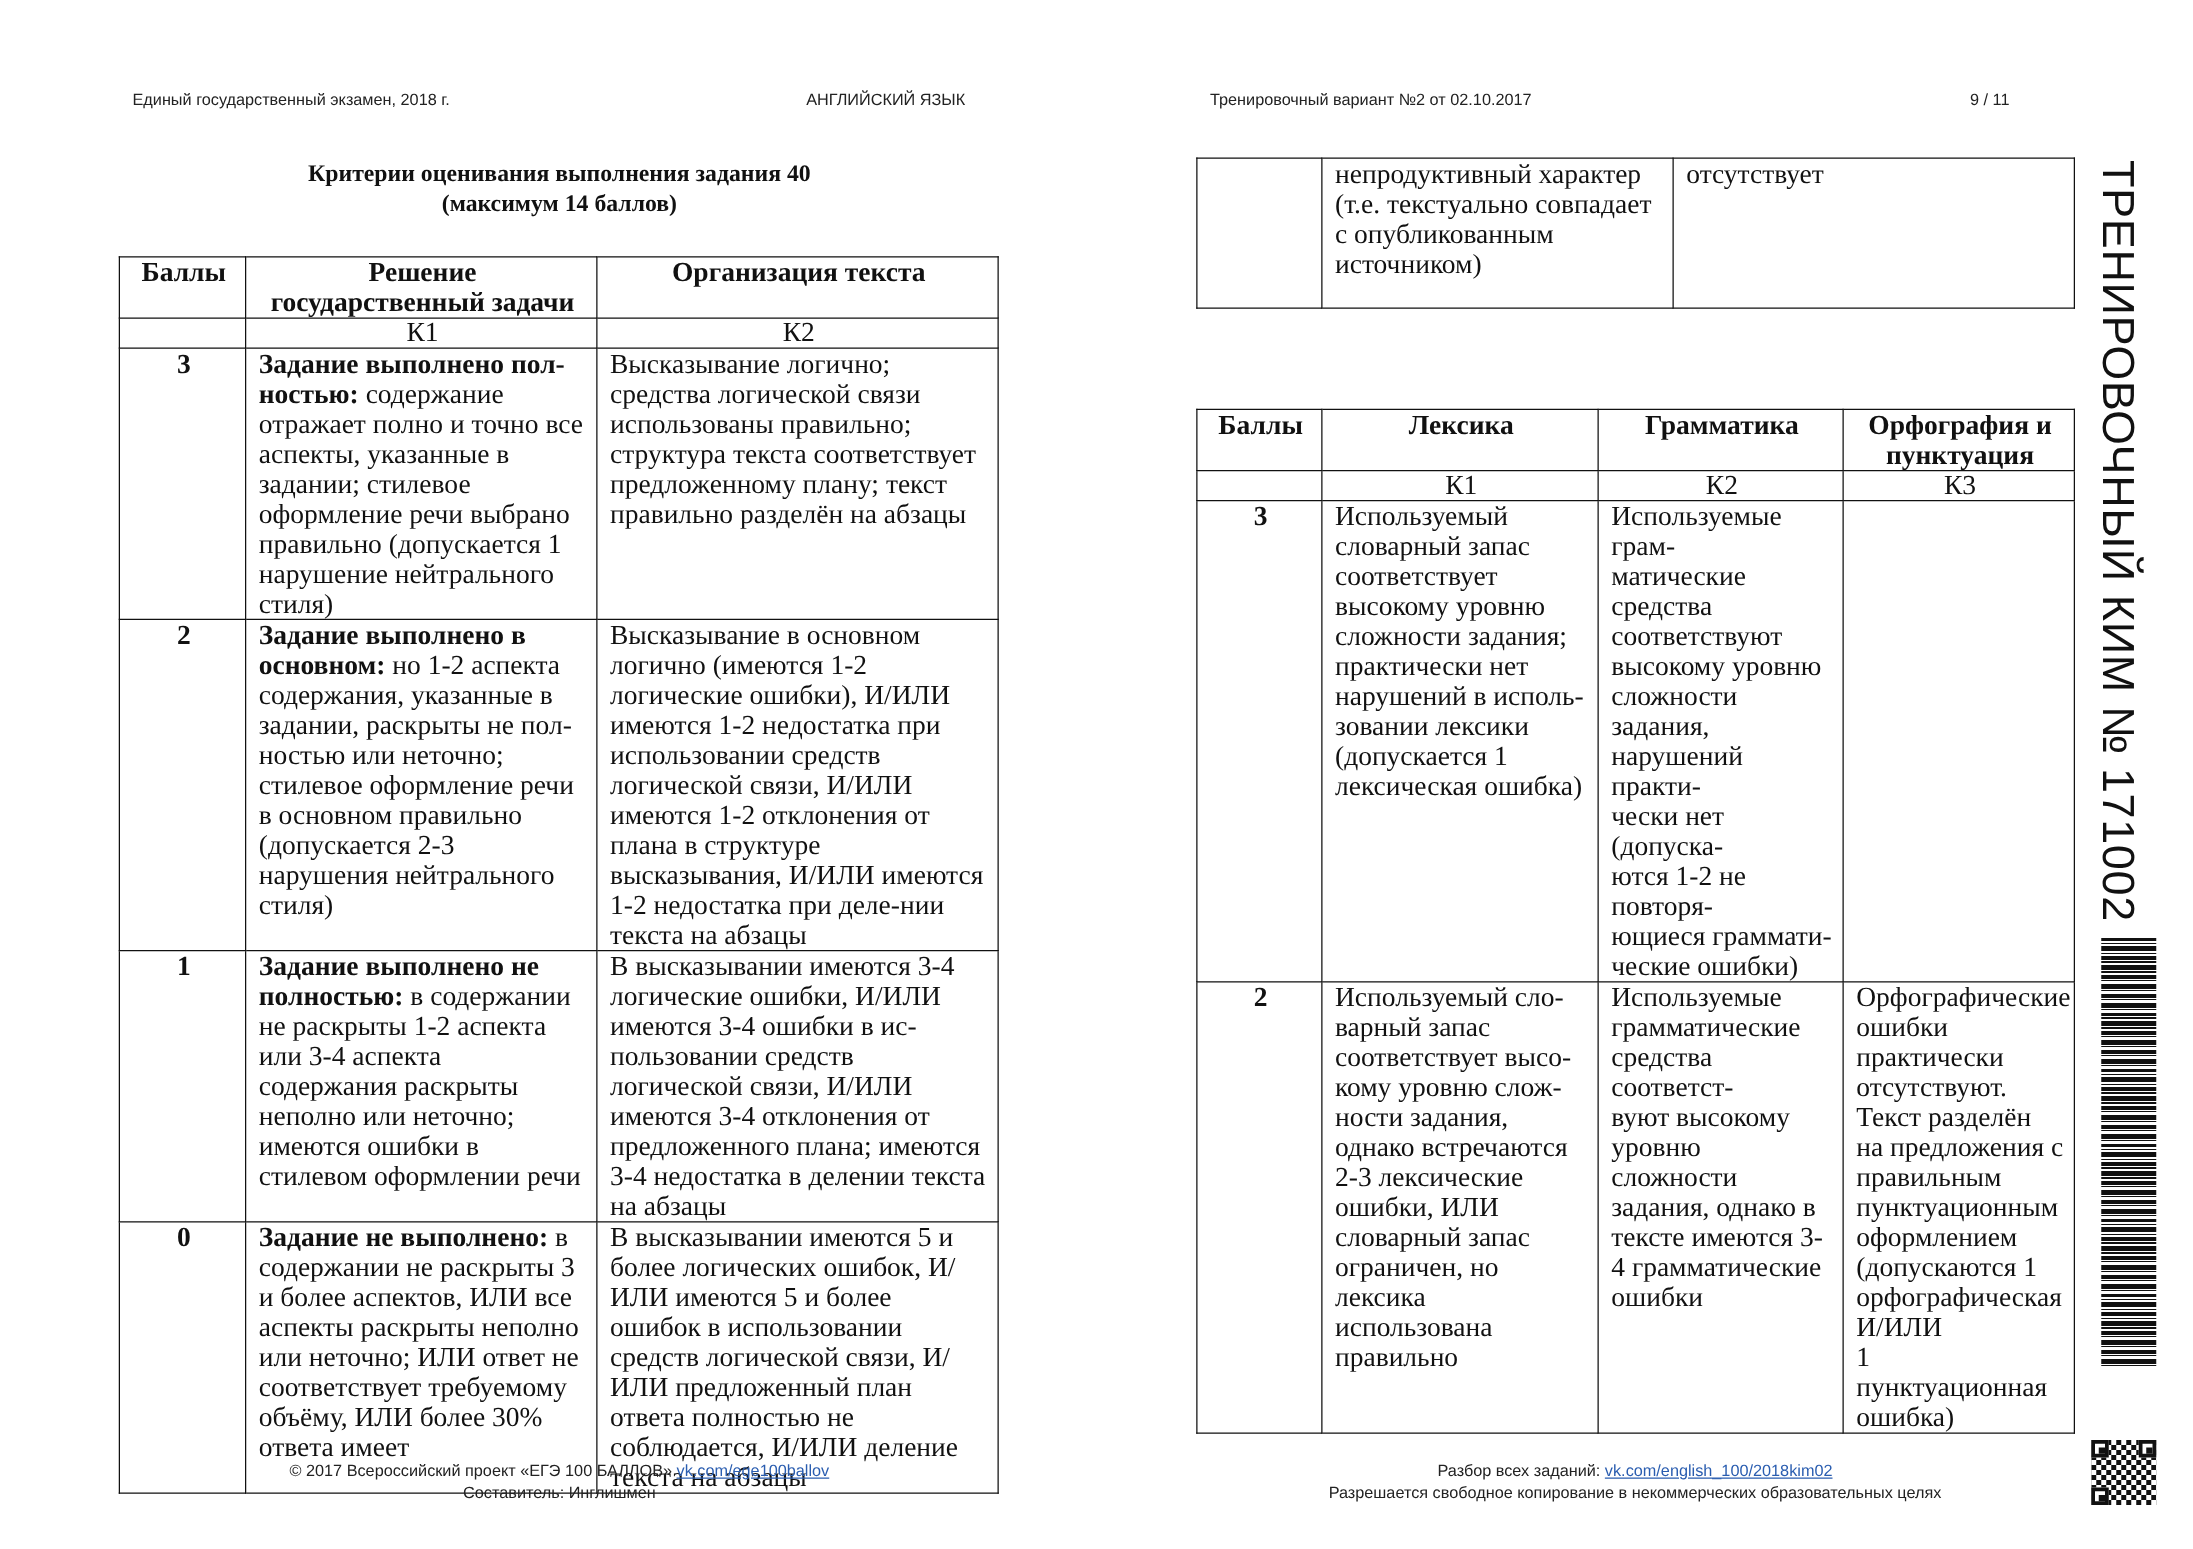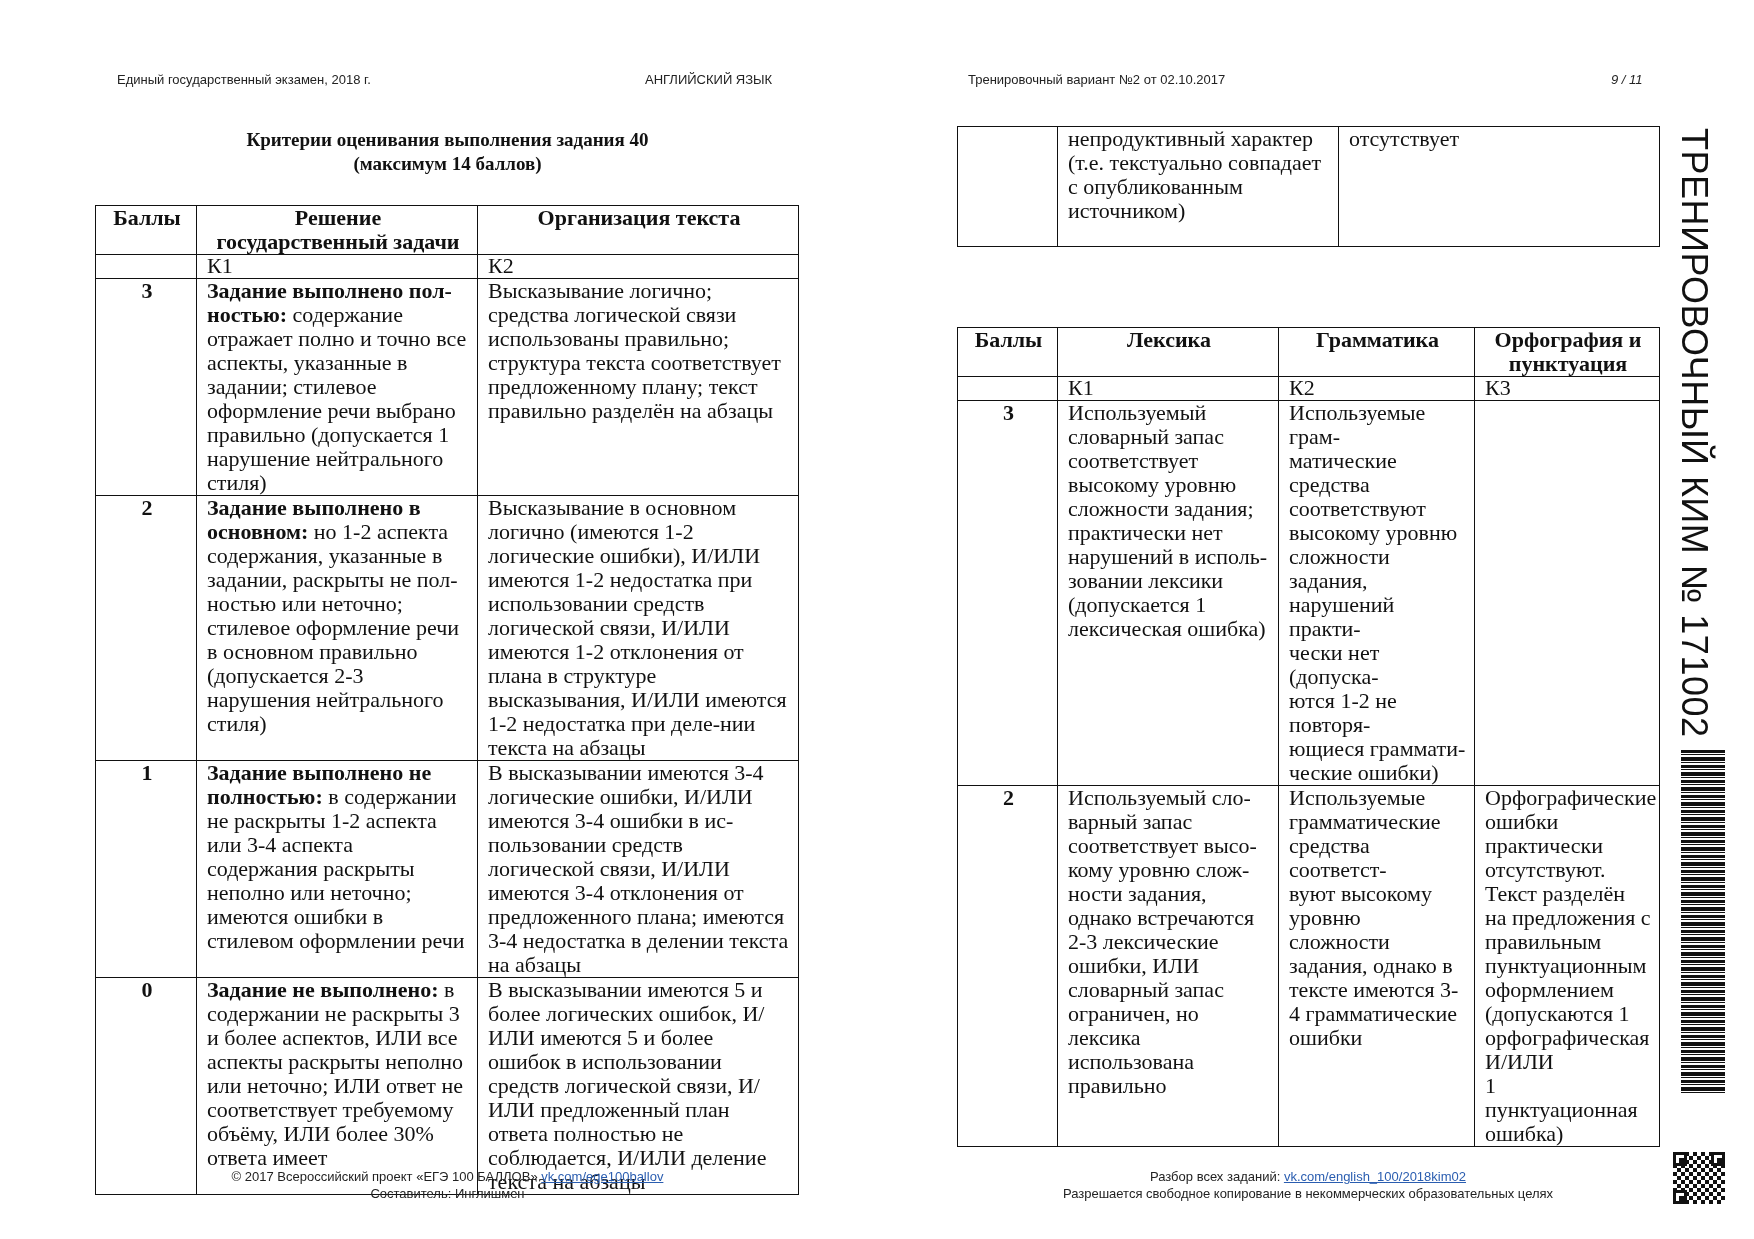--- a/index.html
+++ b/index.html
@@ -5,42 +5,42 @@
   html, body { margin: 0; padding: 0; background: #ffffff; }
   body { width: 1754px; height: 1239px; position: relative; overflow: hidden; color: #111; }
   .sans { font-family: "Liberation Sans", sans-serif; }
   .serif { font-family: Liberation Serif, serif; }
   .abs { position: absolute; }
   .hdr { font-size: 13px; color: #222; top: 72px; white-space: nowrap; }
   .title { left: 95px; width: 705px; top: 128px; text-align: center; font-weight: bold; font-size: 19px; line-height: 24px; }
   table.crit { border-collapse: collapse; font-family: "Liberation Serif", serif; font-size: 22px; line-height: 24px; table-layout: fixed; }
   table.crit td, table.crit th { border: 1.3px solid #111; vertical-align: top; padding: 0 8px 0 10px; }
   table.crit th { font-weight: bold; text-align: center; line-height: 24px; padding-top: 0; }
-  table.crit td.k { padding-top: 0; line-height: 22px; }
+  table.crit td.k { text-align: center; padding-top: 0; line-height: 22px; }
   table.crit td.score { text-align: center; font-weight: bold; }
   .bold { font-weight: bold; }
   .pre { white-space: pre-line; }
   .foot { font-size: 13px; text-align: center; line-height: 17px; color: #222; }
   .foot a { color: #2a5db0; text-decoration: underline; margin-top: 12px; }
   .vert { left: 1665px; top: 128px; width: 60px; height: 600px; }
   .vert span { position: absolute; left: 0; top: 0; transform-origin: 0 0; transform: translate(50px,0) rotate(90deg); font-size: 36px; white-space: nowrap; color: #111; letter-spacing: 0.5px; }
   .barcode { left: 1681px; top: 750px; width: 44px; height: 345px;
     background: repeating-linear-gradient(180deg,#111 0 3px,#fff 3px 4px,#111 4px 5px,#fff 5px 7px,#111 7px 11px,#fff 11px 12px,#111 12px 13px,#fff 13px 15px); }
   .qr { left: 1673px; top: 1152px; width: 52px; height: 52px; background:
     repeating-conic-gradient(#111 0 25%, #fff 0 50%) 0 0/8px 8px; }
   .qr .f { position:absolute; width:14px; height:14px; border:3px solid #111; background:#fff; box-sizing:border-box; }
   .qr .f::after{content:"";position:absolute;left:3px;top:3px;width:5px;height:5px;background:#111;}
 </style>
 </head>
 <body>
 
-<div class="abs hdr sans" style="left:106px;margin-left:11px;">Единый государственный экзамен, 2018 г.</div>
+<div class="abs hdr sans" style="left:106px;">Единый государственный экзамен, 2018 г.</div>
 <div class="abs hdr sans" style="left:645px;">АНГЛИЙСКИЙ ЯЗЫК</div>
 <div class="abs hdr sans" style="left:968px;">Тренировочный вариант №2 от 02.10.2017</div>
-<div class="abs hdr sans" style="left:1611px;font-style:italic;">9 / 11</div>
+<div class="abs hdr sans" style="left:1576px;">9 / 11</div>
 
 <div class="abs title serif">
   <div>Критерии оценивания выполнения задания 40</div>
   <div>(максимум 14 баллов)</div>
 </div>
 
 <table class="abs crit" style="left:95px; top:205px; width:703px;">
   <colgroup>
       <col style="width:101px">
       <col style="width:281px">

